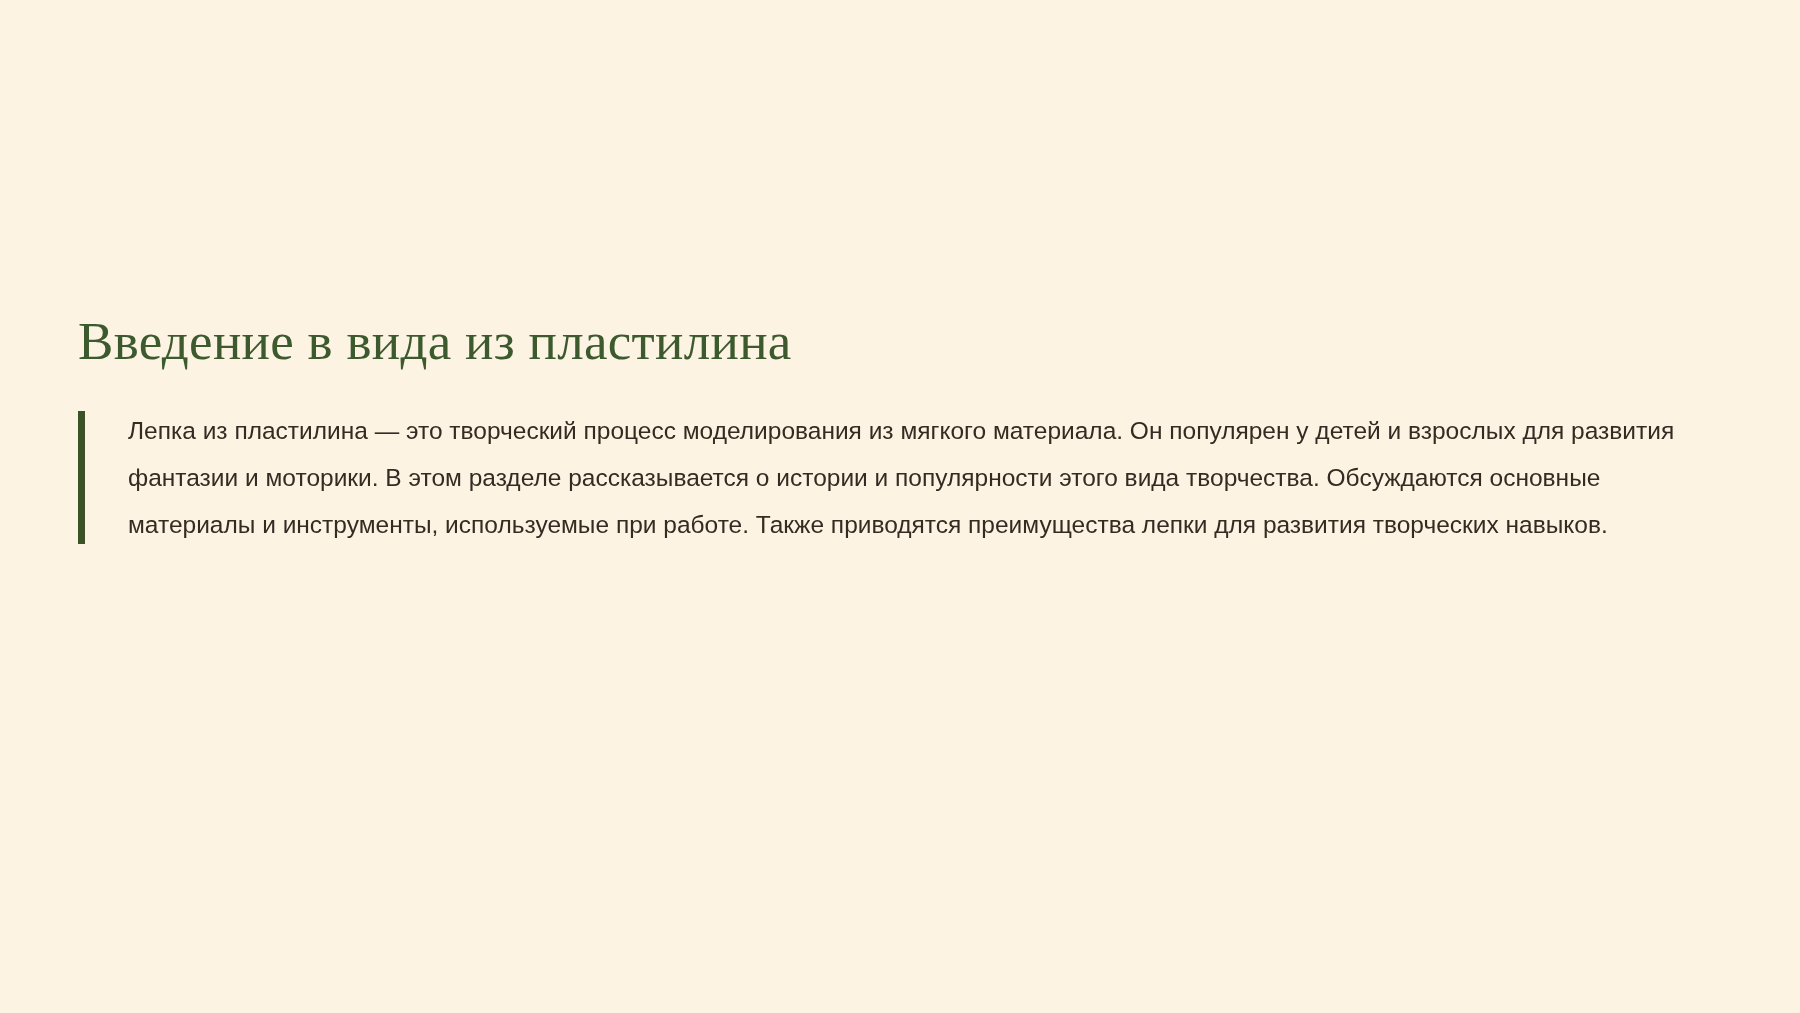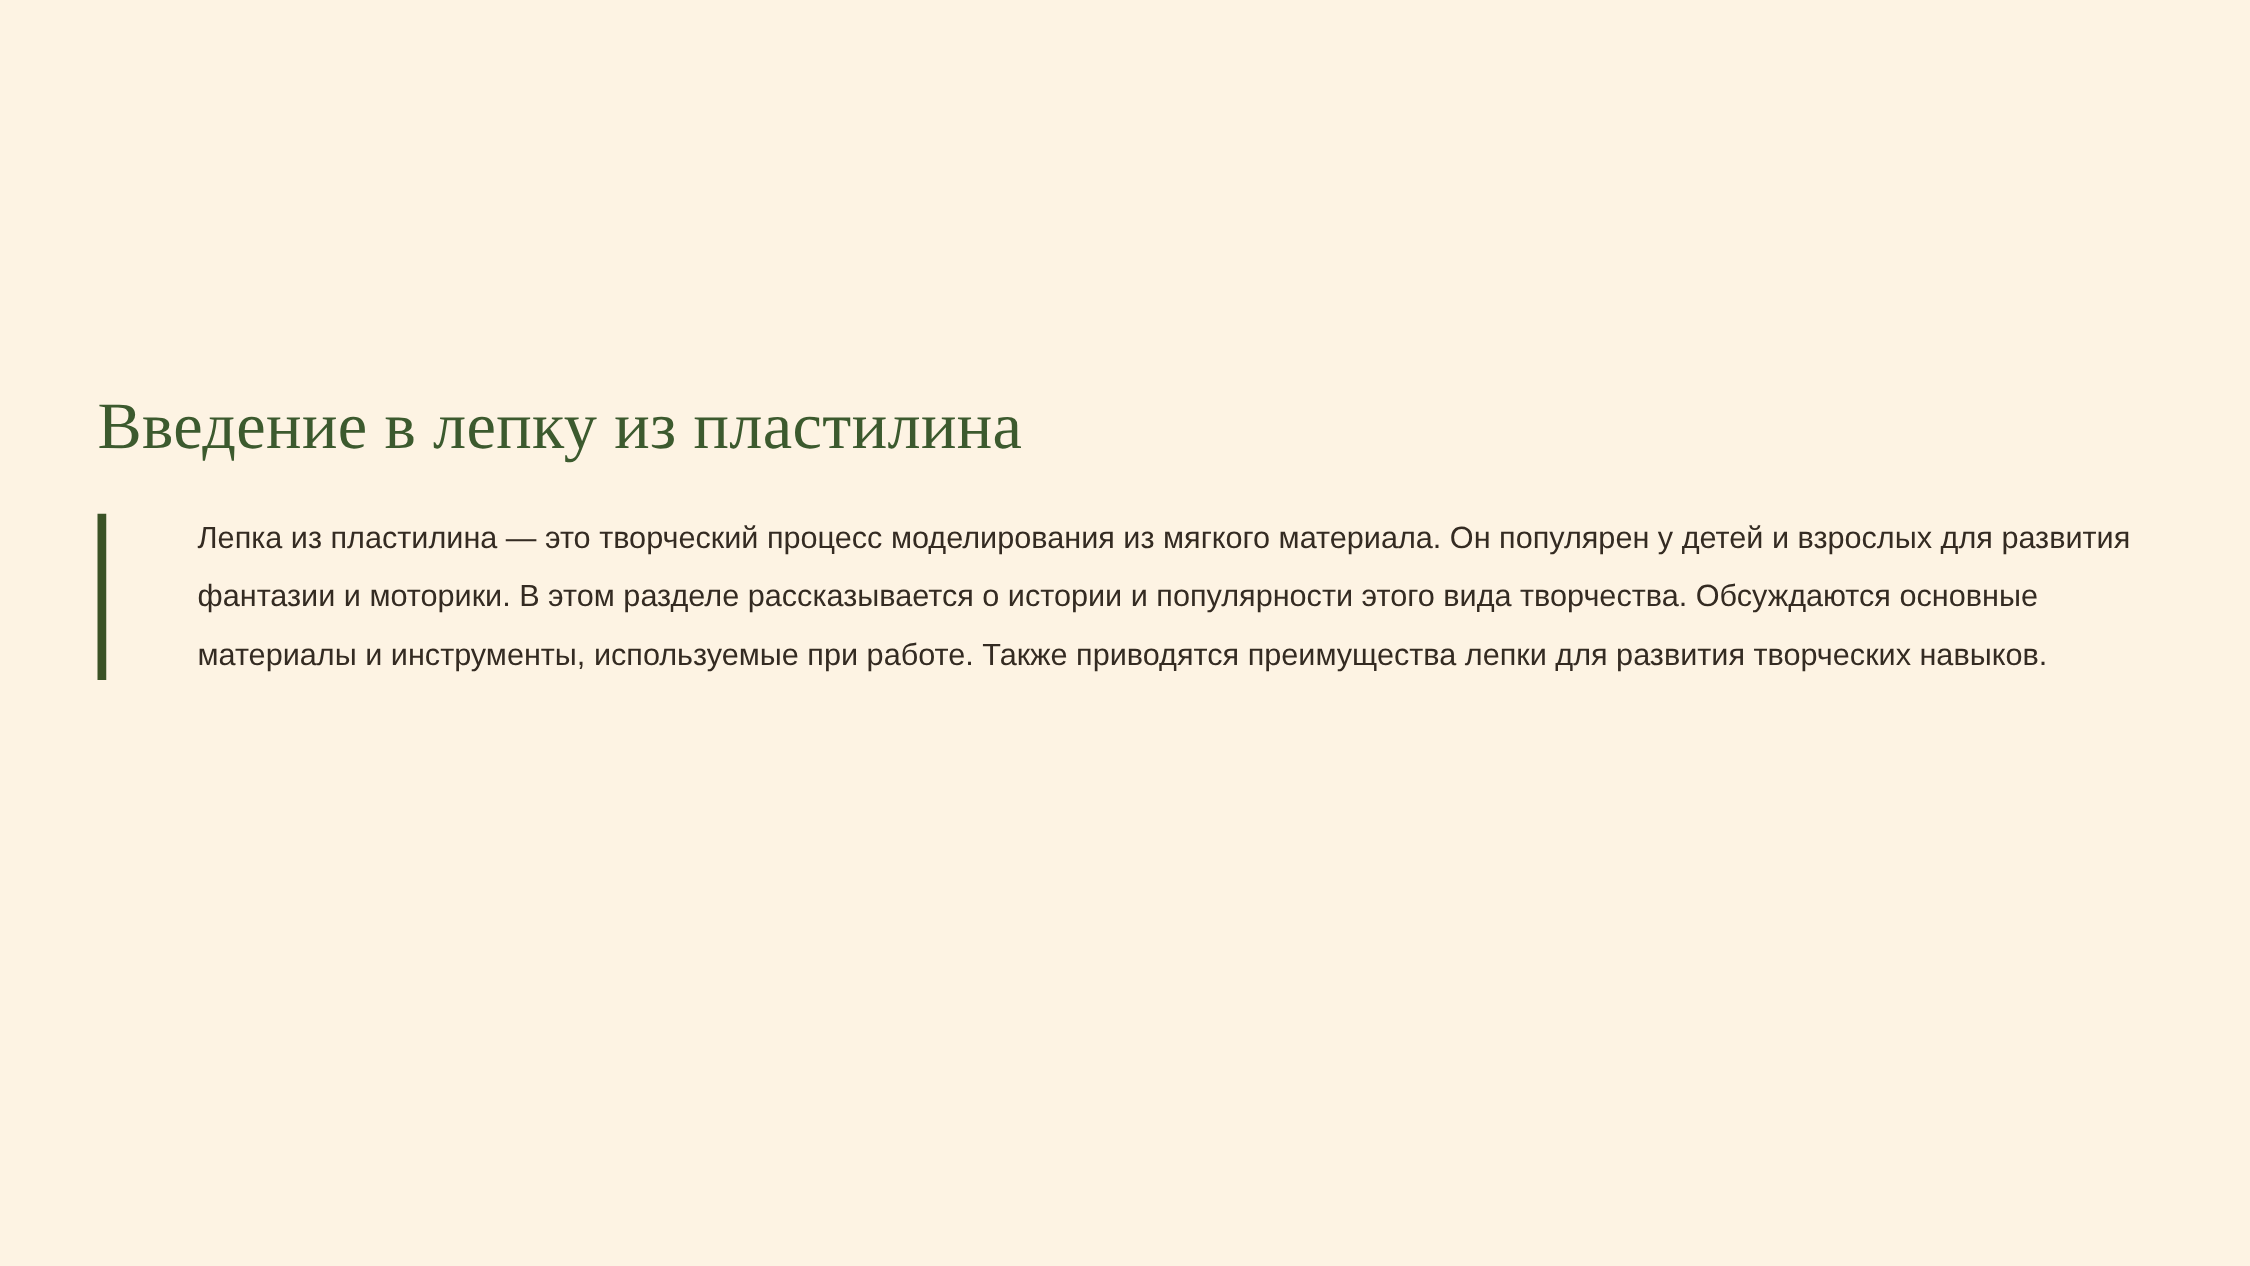--- a/index.html
+++ b/index.html
@@ -38,21 +38,21 @@
     line-height: 1.18;
     color: #3c5a2e;
     letter-spacing: 0.3px;
     margin: 0 0 34px 0;
     white-space: nowrap;
   }
 
   .callout {
     position: relative;
     display: block;
-    padding-left: 80px;
+    padding-left: 50px;
     box-sizing: border-box;
   }
 
   .callout-bar {
     position: absolute;
     left: 0;
     top: 4px;
     bottom: 4px;
     width: 7px;
     background: #3a5226;
@@ -70,21 +70,21 @@
     text-align: left;
   }
 </style>
 </head>
 <body>
 
 <div class="page">
 
   <div class="content">
 
-    <h1 class="section-title">Введение в лепку из пластилина</h1>
+    <h1 class="section-title">Введение в вида из пластилина</h1>
 
     <div class="callout">
       <span class="callout-bar"></span>
       <p class="callout-text">Лепка из пластилина — это творческий процесс моделирования из мягкого материала. Он популярен у детей и взрослых для развития фантазии и моторики. В этом разделе рассказывается о истории и популярности этого вида творчества. Обсуждаются основные материалы и инструменты, используемые при работе. Также приводятся преимущества лепки для развития творческих навыков.</p>
     </div>
 
   </div>
 
 </div>
 

